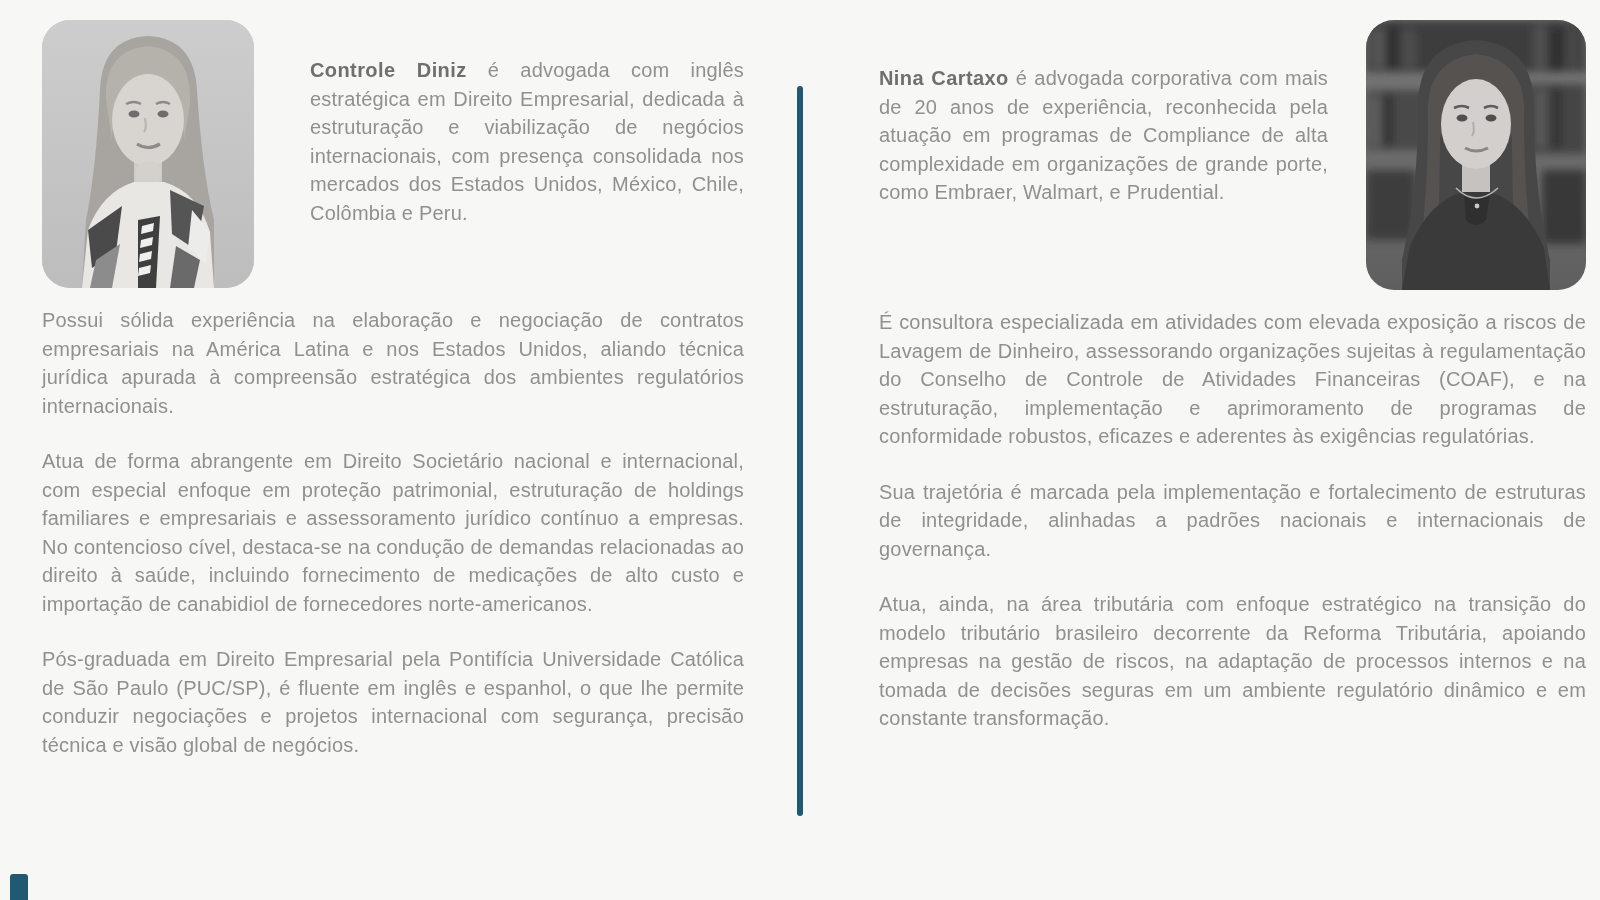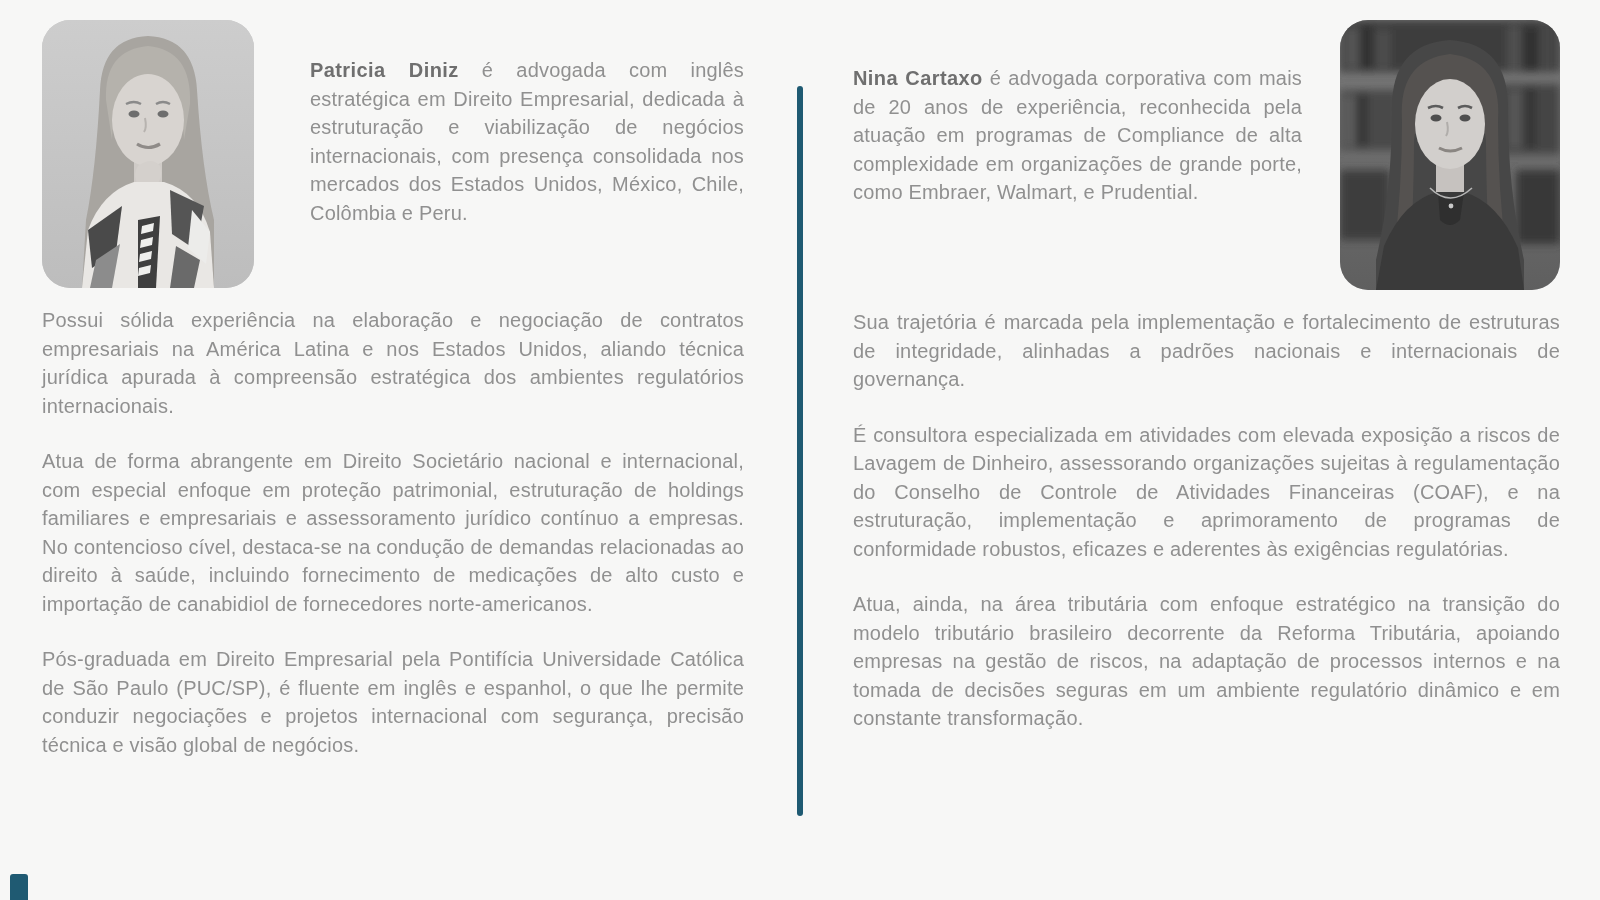--- a/index.html
+++ b/index.html
@@ -13,21 +13,21 @@
     height: 900px;
     overflow: hidden;
     background: #f7f7f6;
     font-family: "Liberation Sans", sans-serif;
   }
   .col {
     position: absolute;
     top: 20px;
   }
   .col-left  { left: 42px;  width: 702px; }
-  .col-right { left: 853px; width: 707px; }
+  .col-right { left: 879px; width: 707px; }
 
   .photo {
     border-radius: 28px;
     overflow: hidden;
     background: #c7c7c7;
   }
   .photo svg { display: block; width: 100%; height: 100%; }
   .photo-left  { float: left;  width: 212px; height: 268px; margin: 0 56px 18px 0; }
   .photo-right { float: right; width: 220px; height: 270px; margin: 0 0 18px 38px; }
 
@@ -105,21 +105,21 @@
         <path d="M46 210 L80 186 L74 232 L50 248 Z" fill="#4a4a4a"></path>
         <path d="M128 170 L162 186 L154 230 L130 214 Z" fill="#555555"></path>
         <path d="M150 190 L168 212 L164 244 L146 228 Z" fill="#ececea"></path>
         <path d="M96 200 L118 196 L114 268 L96 268 Z" fill="#3f3f3f"></path>
         <path d="M100 206 l12 -3 l-1 8 l-12 3 Z M99 220 l12 -3 l-1 8 l-12 3 Z M98 234 l12 -3 l-1 8 l-12 3 Z M97 248 l12 -3 l-1 8 l-12 3 Z" fill="#efefed"></path>
         <path d="M54 240 L78 224 L70 268 L48 268 Z" fill="#8c8c8c"></path>
         <path d="M134 226 L158 240 L152 268 L128 268 Z" fill="#6a6a6a"></path>
       </svg>
     </div>
 
-    <p class="bio intro"><b>Patricia Diniz</b><span> é advogada com inglês estratégica em Direito Empresarial, dedicada à estruturação e viabilização de negócios internacionais, com presença consolidada nos mercados dos Estados Unidos, México, Chile, Colômbia e Peru.</span></p>
+    <p class="bio intro"><b>Controle Diniz</b><span> é advogada com inglês estratégica em Direito Empresarial, dedicada à estruturação e viabilização de negócios internacionais, com presença consolidada nos mercados dos Estados Unidos, México, Chile, Colômbia e Peru.</span></p>
 
     <p class="bio next">Possui sólida experiência na elaboração e negociação de contratos empresariais na América Latina e nos Estados Unidos, aliando técnica jurídica apurada à compreensão estratégica dos ambientes regulatórios internacionais.</p>
     <p class="bio next">Atua de forma abrangente em Direito Societário nacional e internacional, com especial enfoque em proteção patrimonial, estruturação de holdings familiares e empresariais e assessoramento jurídico contínuo a empresas. No contencioso cível, destaca-se na condução de demandas relacionadas ao direito à saúde, incluindo fornecimento de medicações de alto custo e importação de canabidiol de fornecedores norte-americanos.</p>
     <p class="bio next">Pós-graduada em Direito Empresarial pela Pontifícia Universidade Católica de São Paulo (PUC/SP), é fluente em inglês e espanhol, o que lhe permite conduzir negociações e projetos internacional com segurança, precisão técnica e visão global de negócios.</p>
   </div>
 
   <div class="divider"></div>
 
   <div class="col col-right">
     <div class="photo photo-right">
@@ -169,20 +169,20 @@
         <path d="M36 270 L44 226 Q64 180 98 172 L124 172 Q158 182 178 228 L184 270 Z" fill="#3a3a3a"></path>
         <path d="M98 172 Q110 186 124 172 L120 200 Q110 210 100 200 Z" fill="#2f2f2f"></path>
 
         <path d="M90 168 Q110 188 132 168" stroke="#b5b5b5" stroke-width="1.6" fill="none"></path>
         <circle cx="111" cy="186" r="2.4" fill="#c9c9c9"></circle>
       </svg>
     </div>
 
     <p class="bio intro"><b>Nina Cartaxo</b><span> é advogada corporativa com mais de 20 anos de experiência, reconhecida pela atuação em programas de Compliance de alta complexidade em organizações de grande porte, como Embraer, Walmart, e Prudential.</span></p>
 
+    <p class="bio next">É consultora especializada em atividades com elevada exposição a riscos de Lavagem de Dinheiro, assessorando organizações sujeitas à regulamentação do Conselho de Controle de Atividades Financeiras (COAF), e na estruturação, implementação e aprimoramento de programas de conformidade robustos, eficazes e aderentes às exigências regulatórias.</p>
     <p class="bio next">Sua trajetória é marcada pela implementação e fortalecimento de estruturas de integridade, alinhadas a padrões nacionais e internacionais de governança.</p>
-    <p class="bio next">É consultora especializada em atividades com elevada exposição a riscos de Lavagem de Dinheiro, assessorando organizações sujeitas à regulamentação do Conselho de Controle de Atividades Financeiras (COAF), e na estruturação, implementação e aprimoramento de programas de conformidade robustos, eficazes e aderentes às exigências regulatórias.</p>
     <p class="bio next">Atua, ainda, na área tributária com enfoque estratégico na transição do modelo tributário brasileiro decorrente da Reforma Tributária, apoiando empresas na gestão de riscos, na adaptação de processos internos e na tomada de decisões seguras em um ambiente regulatório dinâmico e em constante transformação.</p>
   </div>
 
   <div class="corner-accent"></div>
 
 </div>
 
 </body></html>

